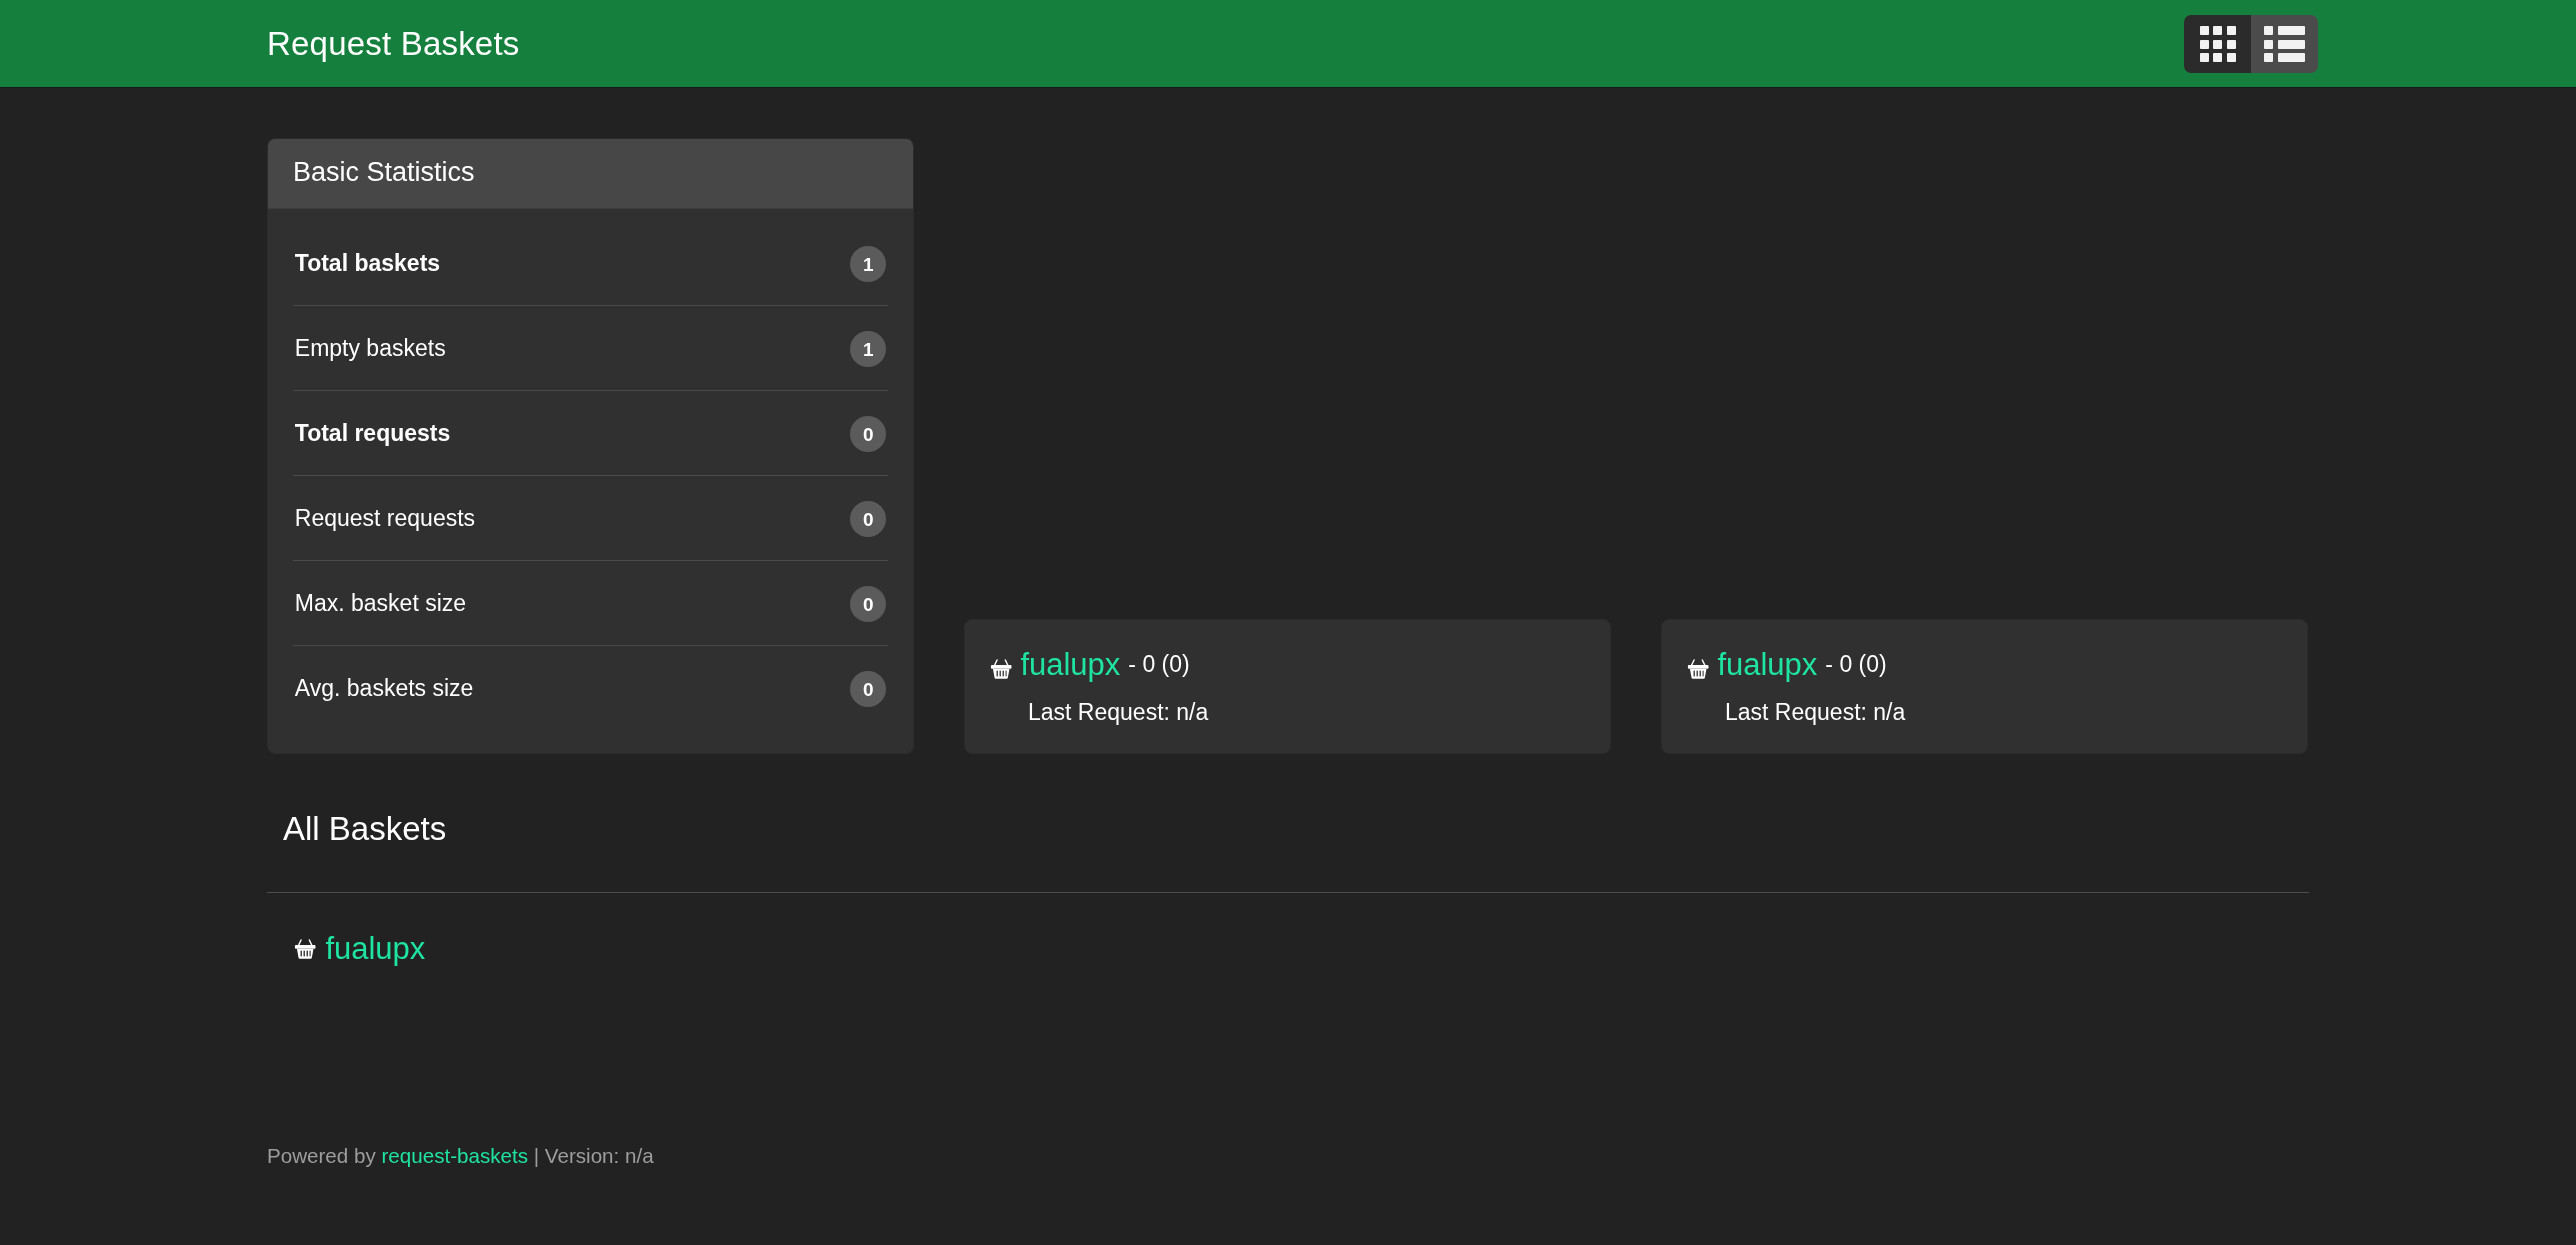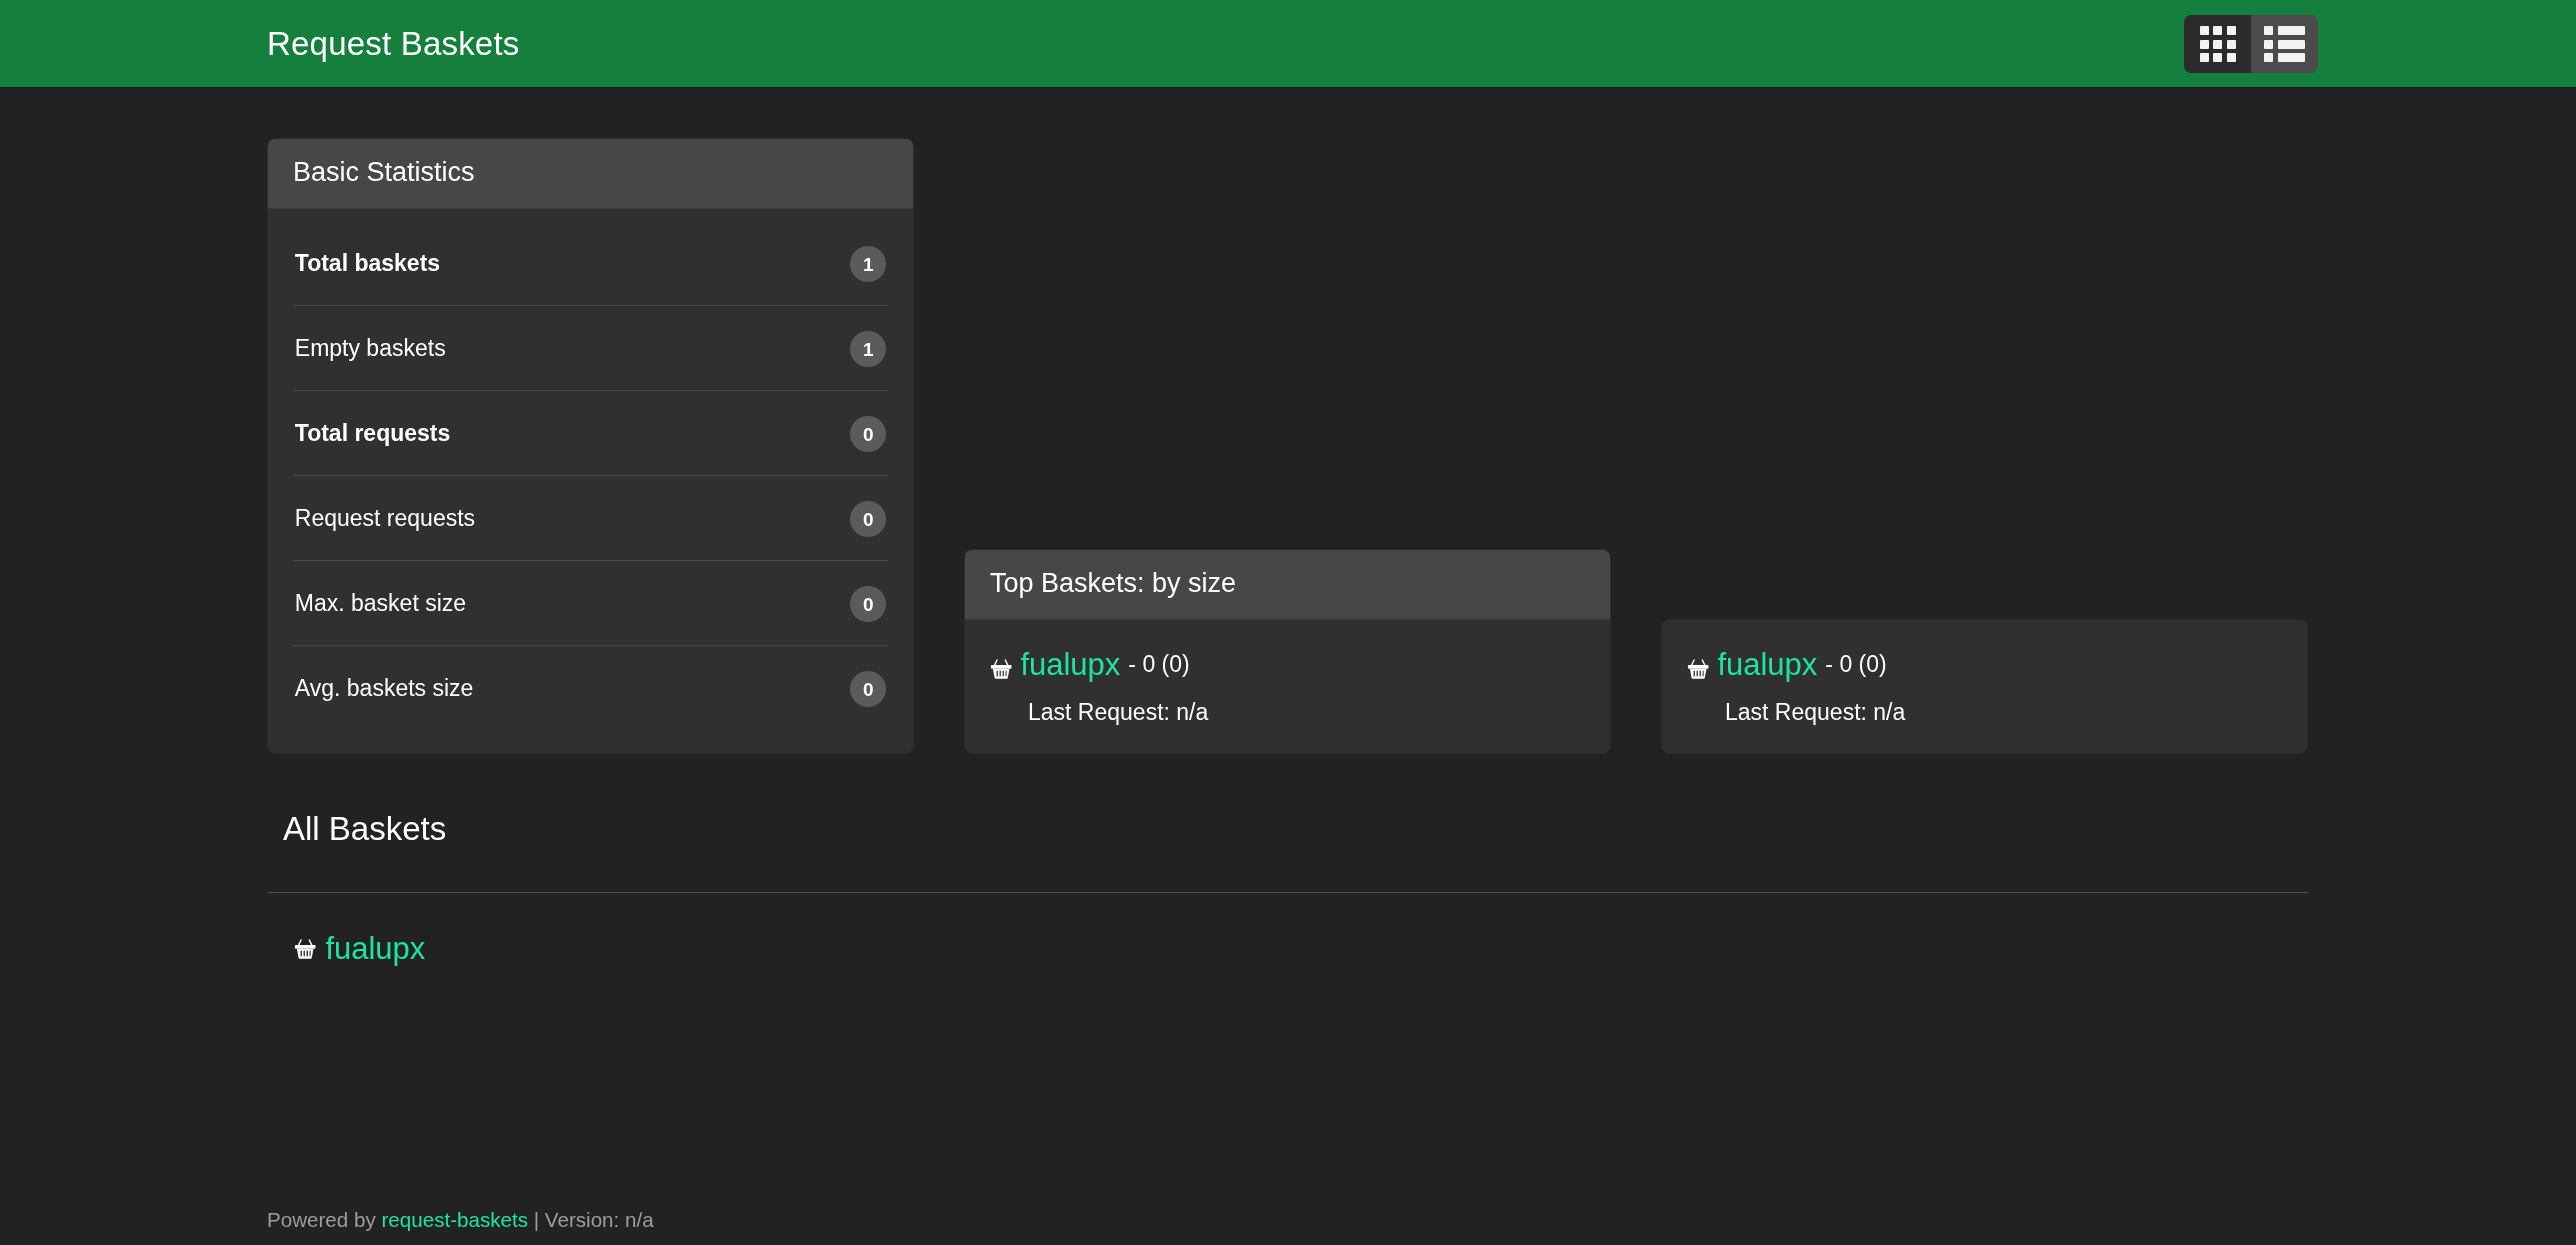--- a/index.html
+++ b/index.html
@@ -187,21 +187,21 @@
   .all-basket-row {
     display: flex;
     align-items: center;
     gap: 9px;
   }
 
   
   .footer {
     position: absolute;
     left: 267px;
-    top: 1120px;
+    top: 1056px;
     font-size: 20.6px;
     color: #9d9d9d;
   }
   .footer a {
     color: #1fe3a0;
     text-decoration: none;
   }
   .footer .sep { color: #9d9d9d; }
 </style>
 </head>
@@ -275,23 +275,20 @@
           </li>
           <li class="list-item">
             <span class="list-item-label">Avg. baskets size</span>
             <span class="badge">0</span>
           </li>
         </ul>
       </div>
     </div>
 
     <div class="panel top-size">
-      <div class="panel-heading">
-        <div class="panel-title">Top Baskets: by size</div>
-      </div>
       <div class="panel-body">
         <div class="basket-entry">
           <div class="basket-line">
             <span class="basket-icon">
               <svg viewBox="0 0 26 24" width="22.4" height="20.6" aria-hidden="true">
                 <path d="M8.2 1.2 L5.4 7.0" stroke="#ffffff" stroke-width="1.7" fill="none" stroke-linecap="round"></path>
                 <path d="M17.8 1.2 L20.6 7.0" stroke="#ffffff" stroke-width="1.7" fill="none" stroke-linecap="round"></path>
                 <rect x="1" y="7" width="24" height="4.4" rx="1.2" fill="#ffffff"></rect>
                 <path d="M3.4 11.6 L5.2 21.6 Q5.4 23 6.9 23 L19.1 23 Q20.6 23 20.8 21.6 L22.6 11.6 Z" fill="#ffffff"></path>
                 <rect x="7.6" y="13.6" width="1.5" height="6.6" fill="#303030"></rect>

